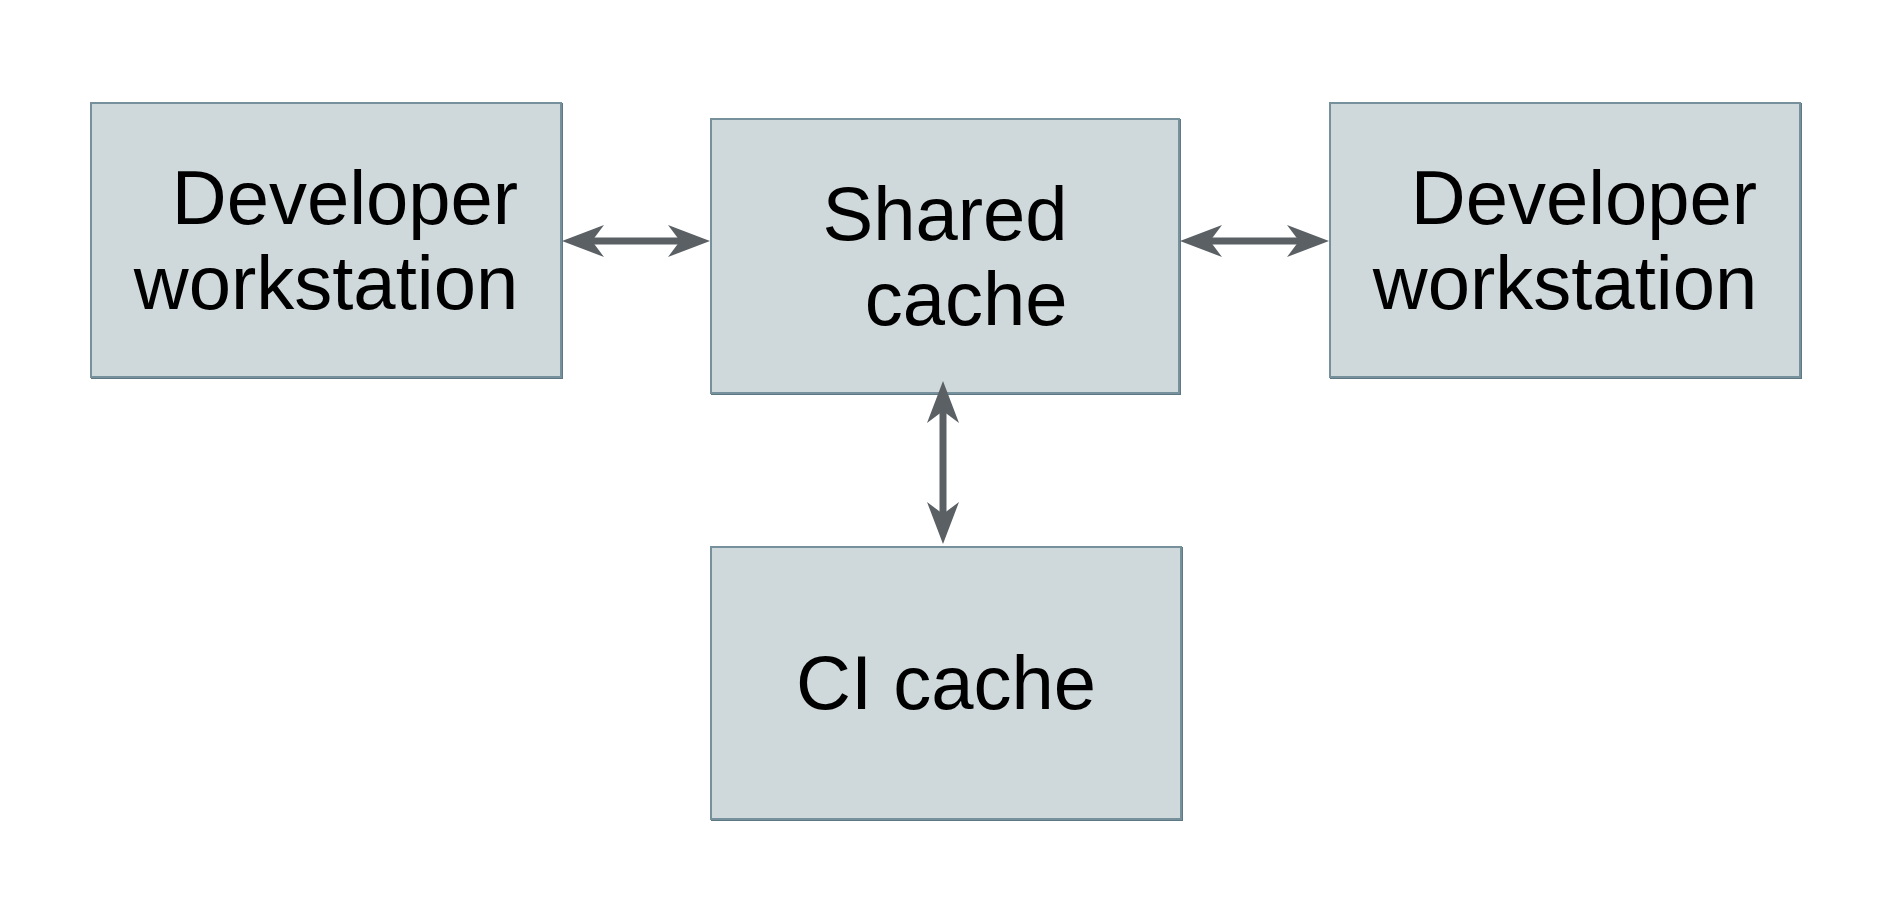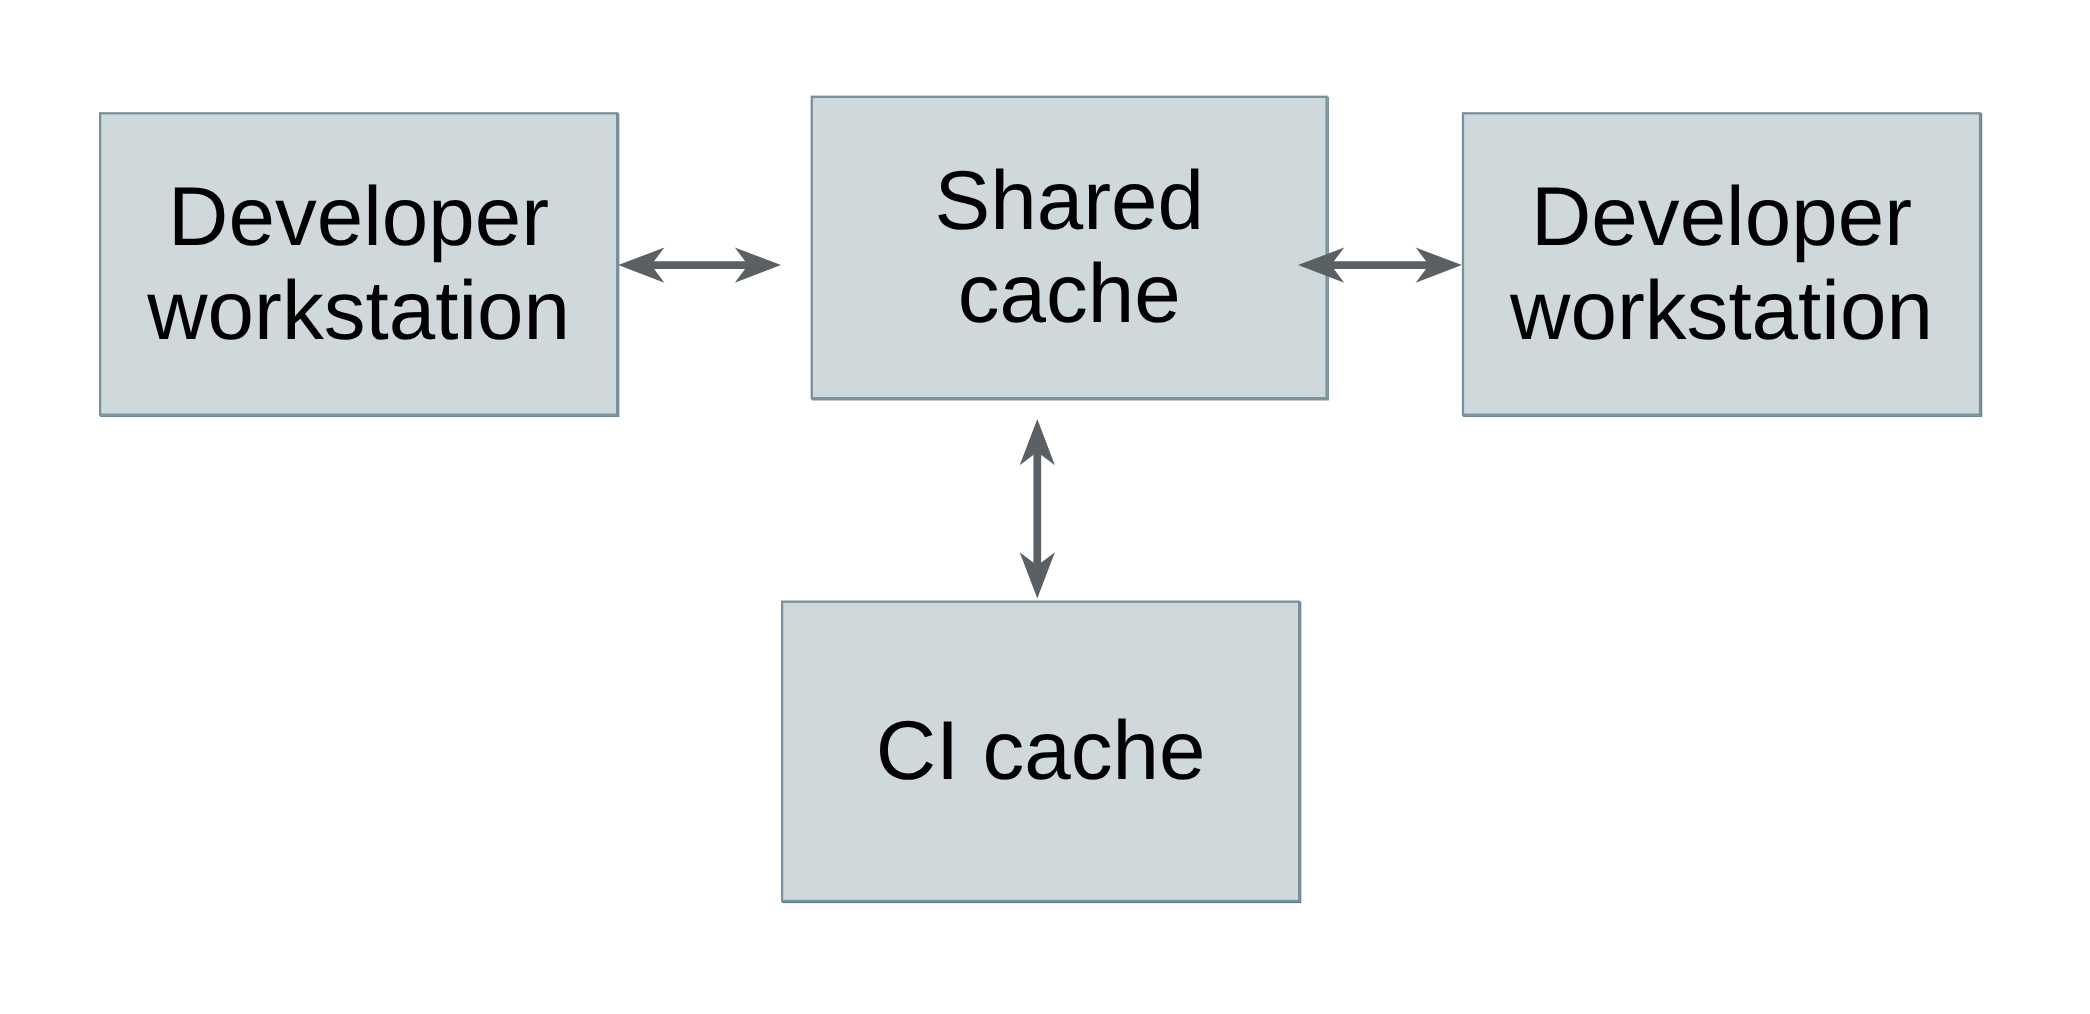--- a/index.html
+++ b/index.html
@@ -17,29 +17,29 @@
   }
   .node {
     position: absolute;
     box-sizing: border-box;
     background: #cfd8da;
     border: 2px solid #76909c;
     box-shadow: 1px 1px 0 #5e7884;
     display: flex;
     align-items: center;
     justify-content: center;
-    text-align: center;
+    text-align: right;
     color: #000000;
     font-size: 76px;
     line-height: 1.12;
     white-space: pre-line;
     letter-spacing: 0px;
   }
   #node-dev-left   { left: 90px;   top: 102px; width: 472px; height: 276px; }
-  #node-cache      { left: 710px;  top: 87px; width: 470px; height: 276px; margin-left: 27px; }
+  #node-cache      { left: 710px;  top: 118px; width: 470px; height: 276px; }
   #node-dev-right  { left: 1329px; top: 102px; width: 472px; height: 276px; }
   #node-ci         { left: 710px;  top: 546px; width: 472px; height: 274px; }
 
   .arrow {
     position: absolute;
     display: block;
   }
   #arrow-left-cache  { left: 560px;  top: 220px; width: 152px; height: 42px; }
   #arrow-cache-right { left: 1178px; top: 220px; width: 153px; height: 42px; }
   #arrow-cache-ci    { left: 922px;  top: 379px; width: 42px;  height: 167px; }

